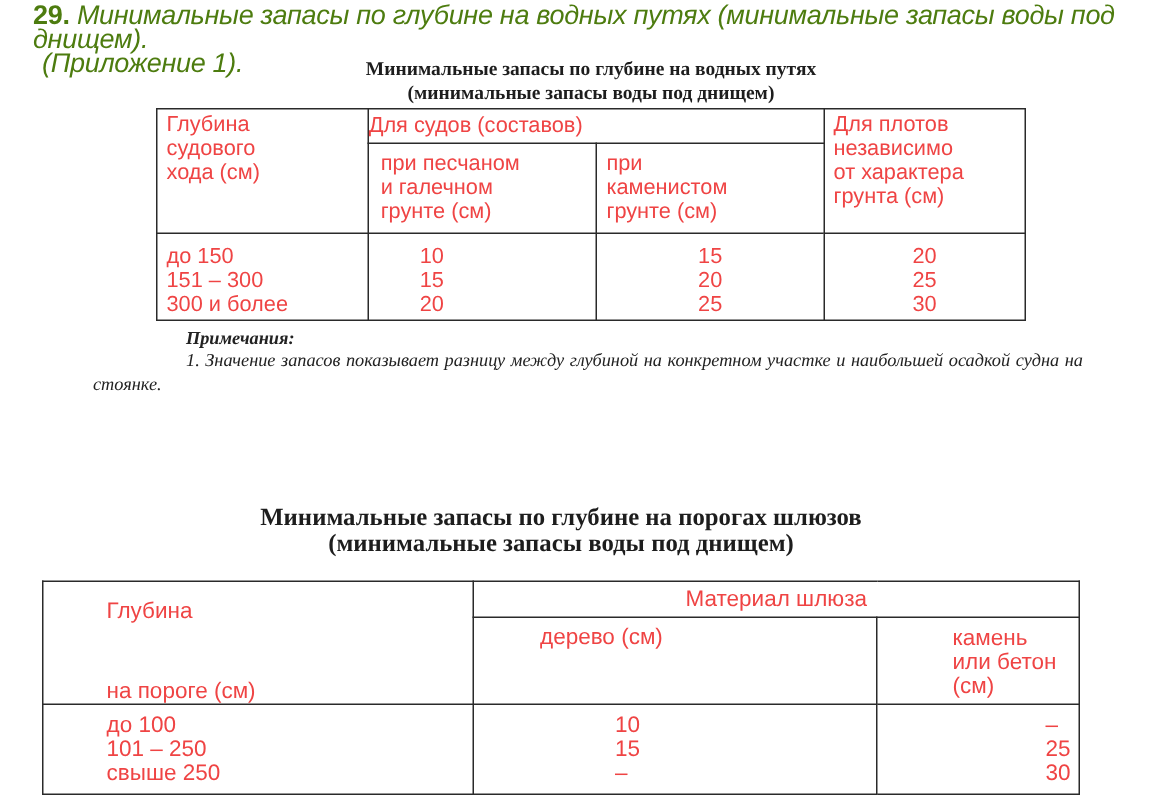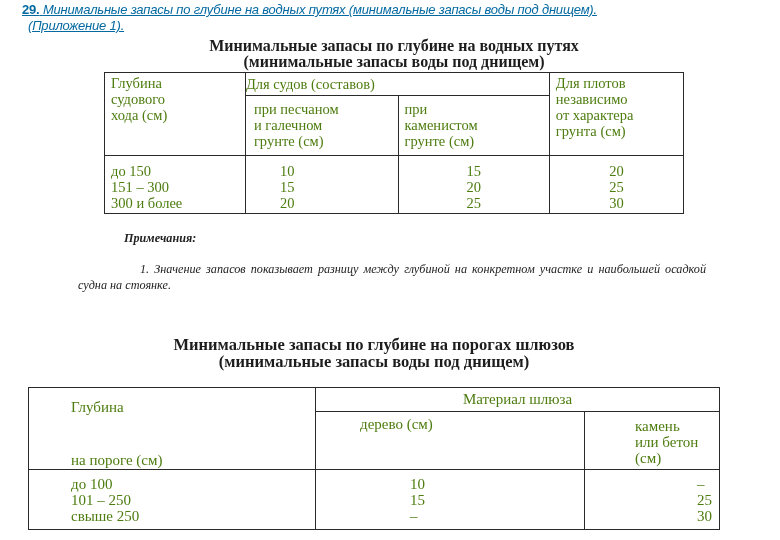--- a/index.html
+++ b/index.html
@@ -1,26 +1,26 @@
 <!DOCTYPE html>
 <html><head>
 <meta charset="utf-8">
 <style>
   html, body { margin:0; padding:0; background:#ffffff; }
   body { width:780px; height:540px; position:relative; overflow:hidden; color:#1a1a1a; }
-  .intro { position:absolute; left:22px; top:2px; width:740px; font-family:"Liberation Sans", sans-serif; font-style:italic; font-size:13px; line-height:16px; color:#0369a1; letter-spacing:-0.2px;text-decoration:underline; }
+  .intro { position:absolute; left:22px; top:2px; width:740px; font-family:"Liberation Sans", sans-serif; font-style:italic; font-size:18px; line-height:16px; color:#4d7c0f; letter-spacing:-0.2px; }
   .intro b { font-style:normal; }
   .intro .l2 { padding-left:6px; display:block; }
-  .ttl { position:absolute; font-family:"Liberation Serif", serif; font-weight:bold; font-size:16px; line-height:16px; color:#1d1d1d; text-align:center; }
-  table.t { position:absolute; border-collapse:collapse; font-family:Liberation Serif, serif; font-size:14.5px; color:#4d7c0f; }
+  .ttl { position:absolute; font-family:"Liberation Serif", serif; font-weight:bold; font-size:13px; line-height:16px; color:#1d1d1d; text-align:center; }
+  table.t { position:absolute; border-collapse:collapse; font-family:Liberation Sans, sans-serif; font-size:14.5px; color:#ef4444; }
   table.t td { border:1.5px solid #2a2a2a; vertical-align:top; padding:0; }
   .cell { line-height:16px; }
-  .notes { position:absolute; left:62px; top:231px; width:660px; font-family:"Liberation Serif", serif; font-style:italic; font-size:12.2px; line-height:15.3px; color:#222; text-align:justify; }
+  .notes { position:absolute; left:62px; top:218px; width:660px; font-family:"Liberation Serif", serif; font-style:italic; font-size:12.2px; line-height:15.3px; color:#222; text-align:justify; }
   .notes .hd { font-weight:bold; padding-left:62px; }
-  .notes p { margin:16px; text-indent:62px; }
+  .notes p { margin:0; text-indent:62px; }
 </style>
 </head>
 <body>
 
 <div class="intro">
   <b>29.</b>
   <span>Минимальные запасы по глубине на водных путях (минимальные запасы воды под днищем).</span>
   <span class="l2">(Приложение 1).</span>
 </div>
 

